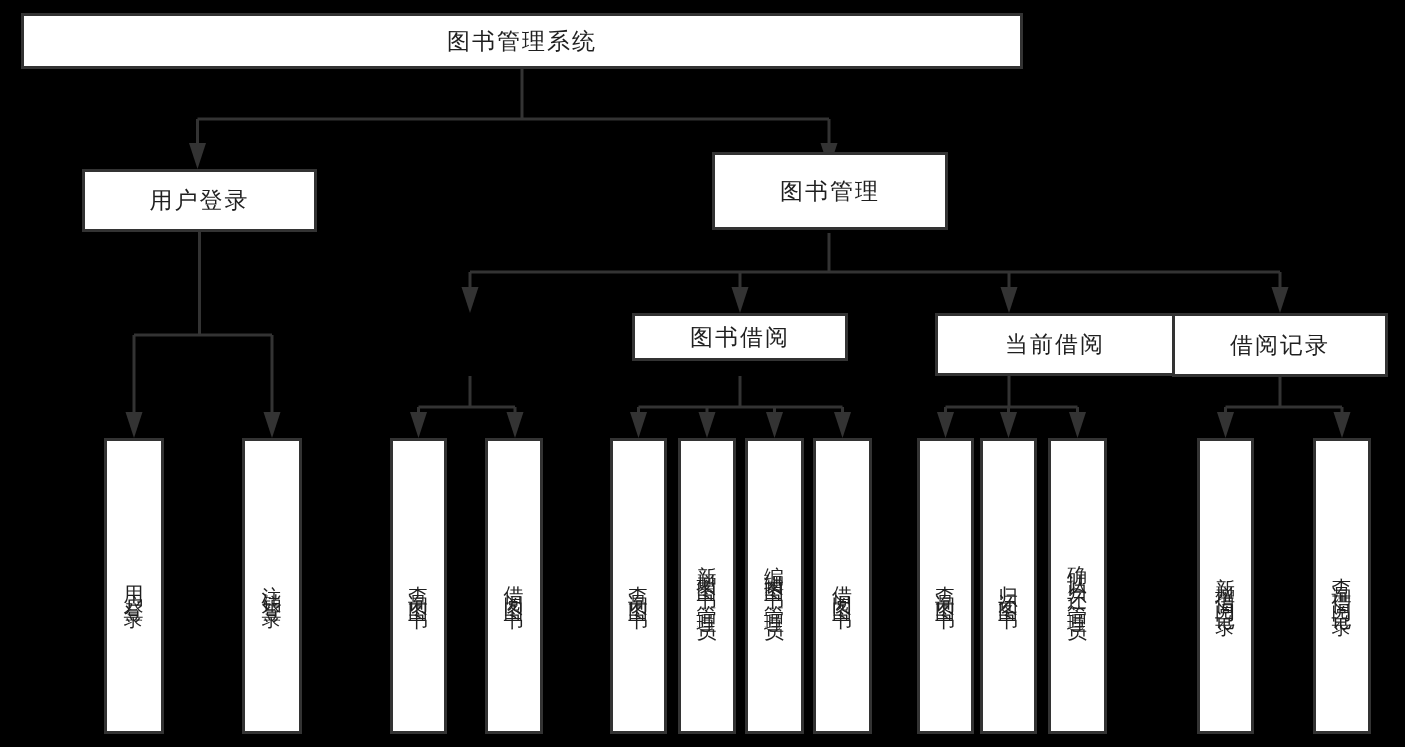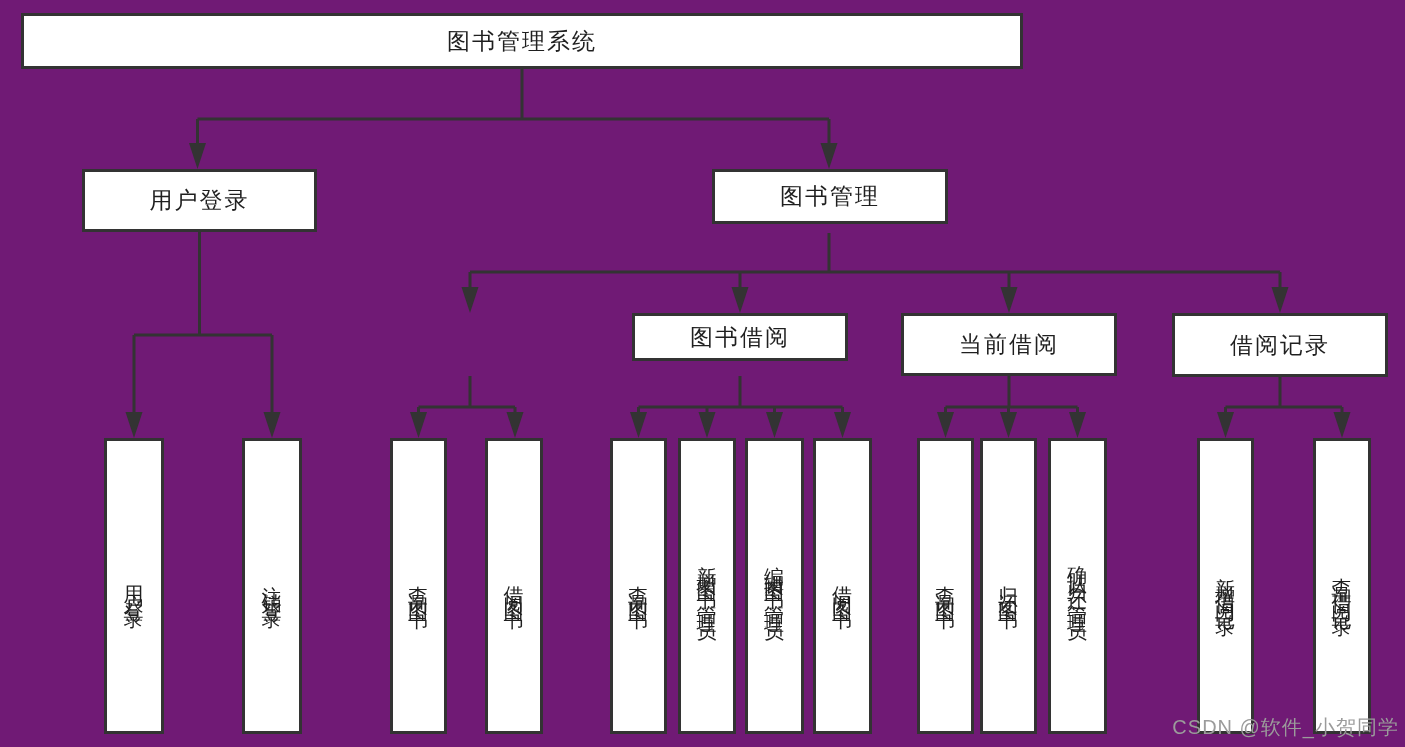--- a/index.html
+++ b/index.html
@@ -11,21 +11,21 @@
   * { margin: 0; padding: 0; box-sizing: border-box; }
   html, body {
     width: 1405px; height: 747px;
     background: #ffffff;
     font-family: "Liberation Sans", sans-serif;
     overflow: hidden;
   }
   .stage {
     position: relative;
     width: 1405px; height: 747px;
-    background: #701a75;
+    background: #000000;
   }
   svg.connectors {
     position: absolute; left: 0; top: 0;
     width: 1405px; height: 747px;
   }
   svg.connectors path {
     stroke: var(--line);
     stroke-width: 3;
     fill: none;
   }
@@ -108,28 +108,28 @@
     <polygon points="1333.5,412 1350.5,412 1342,438"></polygon>
   </svg>
 
   <div class="box hbox" style="left:21px; top:13px; width:1002px; height:56px;">
     <span>图书管理系统</span>
   </div>
 
   <div class="box hbox" style="left:82px; top:169px; width:235px; height:63px;">
     <span>用户登录</span>
   </div>
-  <div class="box hbox" style="left:712px; top:169px; width:236px; height:55px;">
+  <div class="box hbox" style="left:712px; top:152px; width:236px; height:78px;">
     <span>图书管理</span>
   </div>
 
   <div class="box hbox" style="left:632px; top:313px; width:216px; height:48px;">
     <span>图书借阅</span>
   </div>
-  <div class="box hbox" style="left:901px; top:313px; width:216px; height:63px;">
+  <div class="box hbox" style="left:935px; top:313px; width:240px; height:63px;">
     <span>当前借阅</span>
   </div>
   <div class="box hbox" style="left:1172px; top:313px; width:216px; height:64px;">
     <span>借阅记录</span>
   </div>
 
   <div class="box vbox" style="left:104px; top:438px; width:60px; height:296px;">
     <span class="vtext">用户登录</span>
   </div>
   <div class="box vbox" style="left:242px; top:438px; width:60px; height:296px;">
@@ -166,15 +166,14 @@
     <span class="vtext">确认归还（管理员）</span>
   </div>
 
   <div class="box vbox" style="left:1197px; top:438px; width:57px; height:296px;">
     <span class="vtext">新增借阅记录</span>
   </div>
   <div class="box vbox" style="left:1313px; top:438px; width:58px; height:296px;">
     <span class="vtext">查询借阅记录</span>
   </div>
 
-  <div class="watermark">CSDN @软件_小贺同学</div>
 
 </div>
 
 </body></html>

